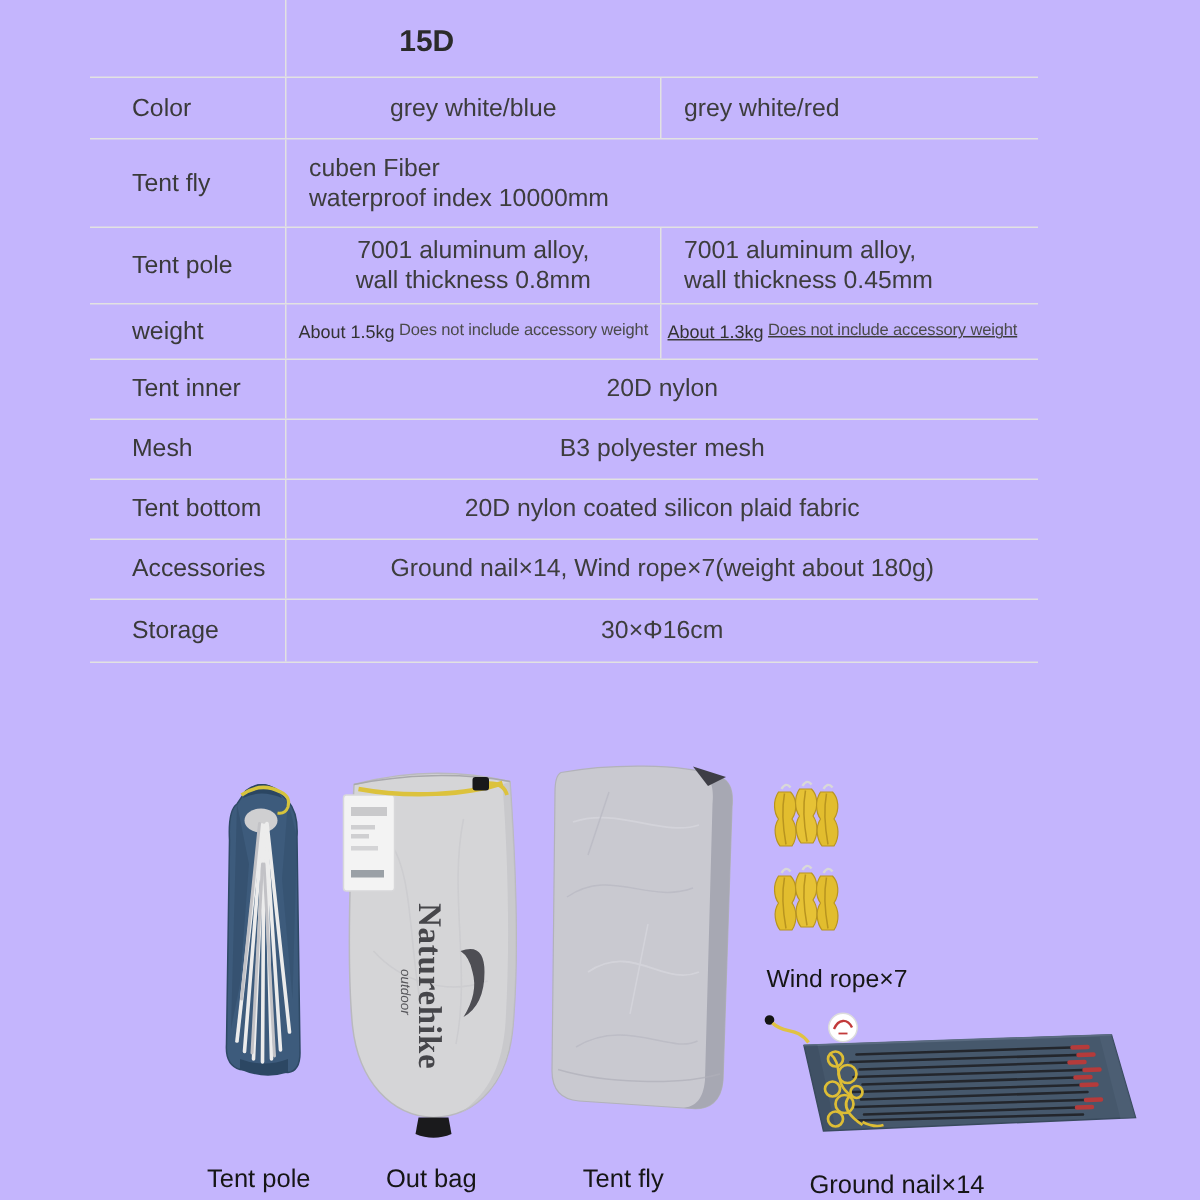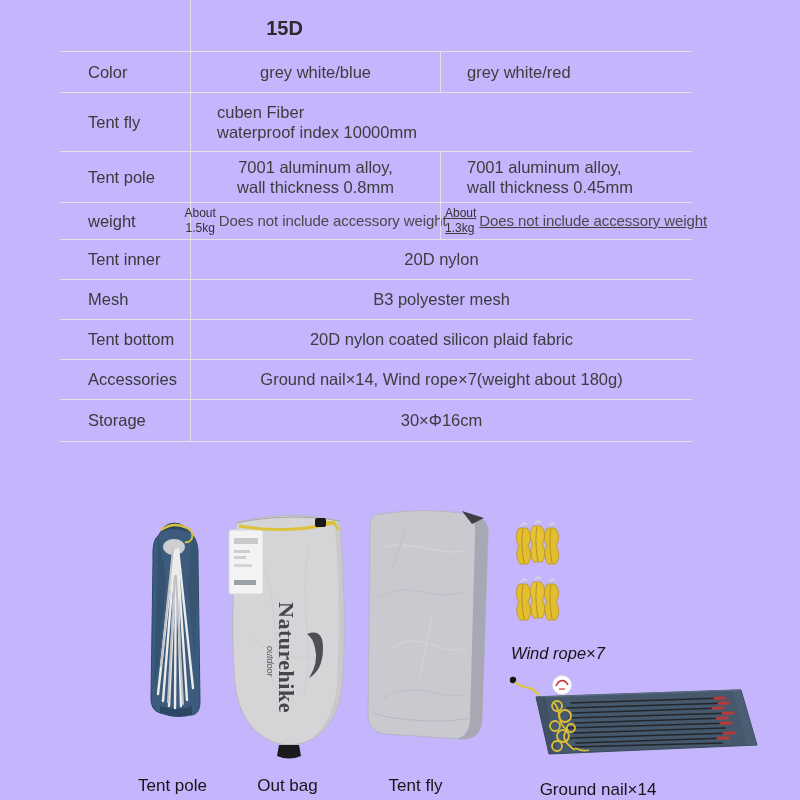--- a/index.html
+++ b/index.html
@@ -7,38 +7,38 @@
   .page{position:relative;width:800px;height:800px;background:#c4b5fd;overflow:hidden;
         font-family:"Liberation Sans", sans-serif;color:#3d3d3d;}
 
   
   .spec-table{position:absolute;left:60px;top:0;width:632px;}
   .trow{display:flex;align-items:center;border-bottom:1px solid #e2e2e2;}
   .cl{width:130px;padding-left:28px;font-size:16.5px;color:#3a3a3a;}
   .c1{width:250px;border-left:1px solid #e2e2e2;text-align:center;font-size:16.5px;
       white-space:pre-line;line-height:1.22;align-self:stretch;display:flex;
       align-items:center;justify-content:center;}
-  .c2{width:252px;border-left:1px solid #e2e2e2;text-align:left;padding-left:26px;
+  .c2{width:252px;border-left:1px solid #e2e2e2;text-align:left;padding-left:15px;
       font-size:16.5px;white-space:pre-line;line-height:1.22;align-self:stretch;
       display:flex;align-items:center;}
   .cspan{width:502px;border-left:1px solid #e2e2e2;text-align:center;font-size:16.5px;
       align-self:stretch;display:flex;align-items:center;justify-content:center;}
   .head{height:52px;align-items:flex-start;}
   .hdr{font-size:20px;font-weight:700;color:#2b2b2b;padding-top:6px;}
   .hdr1{justify-content:center;padding-right:62px;}
   .hdr2{padding-left:60px;}
   .r-color{height:41px;}
   .r-fly{height:59px;}
   .r-pole{height:51px;}
   .r-weight{height:37px;}
   .r-span{height:40px;}
   .r-storage{height:42px;}
   .wcell{gap:3px;}
   .wcell .wval{font-size:12px;color:#333;}
-  .wcell .wnote{font-size:15px;color:#4a4a4a;letter-spacing:-0.1px;white-space:nowrap;}
+  .wcell .wnote{font-size:11px;color:#4a4a4a;letter-spacing:-0.1px;white-space:nowrap;}
   .wc1{justify-content:center;}
   .wc2{padding-left:4px;text-decoration:underline;}
 
   
   .prod{position:absolute;}
   .plabel{position:absolute;font-size:17px;color:#161616;text-align:center;}
 </style>
 </head>
 <body>
 
@@ -240,16 +240,16 @@
         <circle cx="52" cy="76" r="5"></circle>
         <circle cx="66" cy="58" r="4"></circle>
       <path d="M48,32 C58,40 50,52 62,60 C54,68 64,76 70,80"></path>
       <path d="M70,78 q8,4 14,2"></path>
     </g>
   </svg>
 
   <div class="plabel" style="left:130px;top:776px;width:85px;">Tent pole</div>
   <div class="plabel" style="left:245px;top:776px;width:85px;">Out bag</div>
   <div class="plabel" style="left:373px;top:776px;width:85px;">Tent fly</div>
-  <div class="plabel" style="left:511px;top:644px;width:100px;text-align:left;font-size:16.5px;font-style:italic;">Wind rope×7</div>
+  <div class="plabel" style="left:511px;top:644px;width:100px;text-align:left;font-size:16.5px;">Wind rope×7</div>
   <div class="plabel" style="left:528px;top:780px;width:140px;">Ground nail×14</div>
 
 </div>
 
 </body></html>

